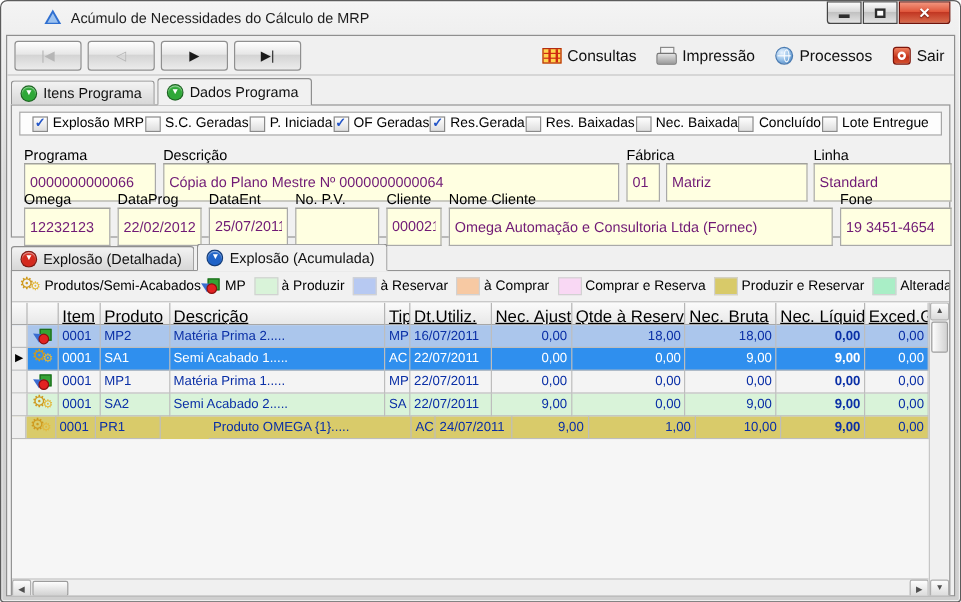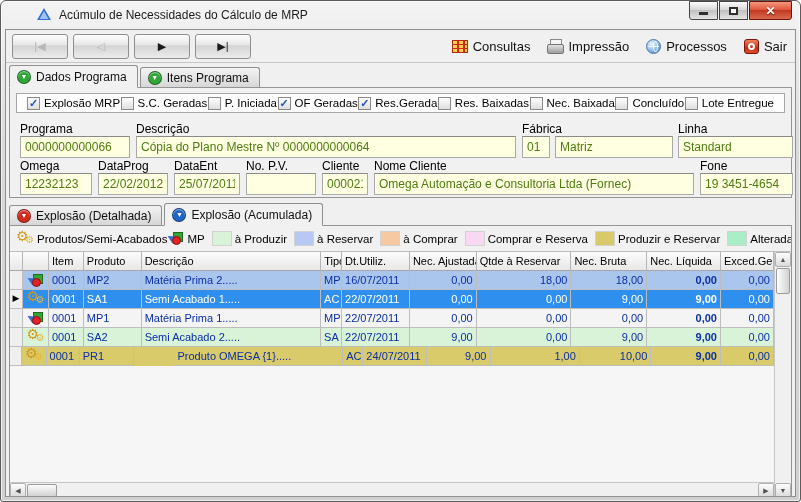--- a/index.html
+++ b/index.html
@@ -56,39 +56,39 @@
   #panel2{height:274px;display:flex;flex-direction:column;overflow:hidden;}
   
   .flag-box{position:absolute;left:6px;right:6px;top:5px;height:20px;border:1px solid #a6a6a6;background:#fdfdfd;
     display:flex;align-items:center;justify-content:space-between;padding:0 10px;}
   .flag{display:flex;align-items:center;gap:4px;font-size:11.5px;color:#000;cursor:default;}
   .cb{width:13px;height:13px;min-width:13px;border:1px solid #8a8a8a;background:linear-gradient(#fff,#dedede);
     display:flex;align-items:center;justify-content:center;font-size:11px;font-weight:bold;color:#2456c8;line-height:1;}
   .cb.checked::after{content:"✓";}
   
   .flabel{position:absolute;font-size:12px;color:#000;white-space:nowrap;}
-  .ffield{position:absolute;height:22px;background:#ffffe1;border:1px solid #a9a9a9;border-top-color:#8a8a8a;
-    font-family:"Liberation Sans",sans-serif;font-size:12px;padding:0 4px;color:#4d7c0f;outline:none;}
+  .ffield{position:absolute;height:32px;background:#ffffe1;border:1px solid #a9a9a9;border-top-color:#8a8a8a;
+    font-family:"Liberation Sans",sans-serif;font-size:12px;padding:0 4px;color:#701a75;outline:none;}
   
   .legend{height:26px;display:flex;align-items:center;padding:0 6px;font-size:11.5px;color:#000;
     border-bottom:1px solid #bfbfbf;background:#f1f1f1;white-space:nowrap;}
   .legend-item{display:flex;align-items:center;gap:3px;}
   .swatch{width:20px;height:15px;border:1px solid #d2d2d2;margin-left:7px;}
   .gears-icon{position:relative;display:inline-block;width:18px;height:14px;}
   .gears-icon::before{content:"⚙";position:absolute;left:0;top:-3px;font-size:14px;color:#cf9a1f;line-height:1;}
   .gears-icon::after{content:"⚙";position:absolute;left:9px;top:3px;font-size:10px;color:#e2b83c;line-height:1;}
   .mp-icon{position:relative;display:inline-block;width:17px;height:13px;}
   .mp-icon::before{content:"";position:absolute;right:1px;top:0;width:8px;height:8px;background:#35a435;border:1px solid #1d6b1d;}
   .mp-icon::after{content:"";position:absolute;left:5px;bottom:0;width:7px;height:7px;border-radius:50%;background:#e32222;border:1px solid #8c0f0f;}
   .mp-icon i{position:absolute;left:0;top:2px;width:0;height:0;border-top:4px solid transparent;border-bottom:4px solid transparent;
     border-right:8px solid #3a6cd0;transform:rotate(30deg);}
   
   .grid-zone{flex:1;display:flex;overflow:hidden;}
   .grid-left{flex:1;display:flex;flex-direction:column;overflow:hidden;background:#f6f6f6;}
-  .grid-header{display:flex;height:19px;background:linear-gradient(#fbfbfb,#e7e7e7);font-size:11px;color:#000;}
+  .grid-header{display:flex;height:19px;background:linear-gradient(#fbfbfb,#e7e7e7);font-size:14px;color:#000;text-decoration:underline;}
   .hcell{border-right:1px solid #b5b5b5;border-bottom:1px solid #a7a7a7;padding:3px 3px 0;white-space:nowrap;overflow:hidden;}
   .grid-row{display:flex;height:19px;font-size:11px;cursor:default;}
   .gcell{border-right:1px solid #bdbdbd;border-bottom:1px solid #bdbdbd;padding:3px 3px 0;white-space:nowrap;overflow:hidden;color:#0a2fa6;}
   .gcell.num{text-align:right;}
   .gcell.bold{font-weight:bold;}
   .gcell.sel{background:#efefef;color:#000;text-align:center;padding:2px 0 0;font-size:9px;line-height:1.4;}
   .gcell.iconc{display:flex;align-items:center;justify-content:center;padding:0;}
   .row-reservar{background:#abc6ec;}
   .row-selected{background:#2f8fee;}
   .row-selected .gcell{color:#fff;}
@@ -156,27 +156,27 @@
           <div class="action">
             <span class="tbicon exit-icon">
               <span class="ring"></span>
             </span>
             <span>Sair</span>
           </div>
         </div>
     </div>
 
     <div class="tabstrip" id="tabs1">
+        <div class="tab">
+          <span class="tab-icon" style="background: linear-gradient(rgb(47, 168, 56), rgb(47, 168, 56));"></span>
+          <span>Itens Programa</span>
+        </div>
         <div class="tab active">
           <span class="tab-icon" style="background: linear-gradient(rgb(47, 168, 56), rgb(47, 168, 56));"></span>
           <span>Dados Programa</span>
-        </div>
-        <div class="tab">
-          <span class="tab-icon" style="background: linear-gradient(rgb(47, 168, 56), rgb(47, 168, 56));"></span>
-          <span>Itens Programa</span>
         </div>
       </div>
     <div class="panel" id="panel1">
       <div class="flag-box" id="flag-box">
           <label class="flag">
             <span class="cb checked"></span>
             <span>Explosão MRP</span>
           </label>
           <label class="flag">
             <span class="cb"></span>

